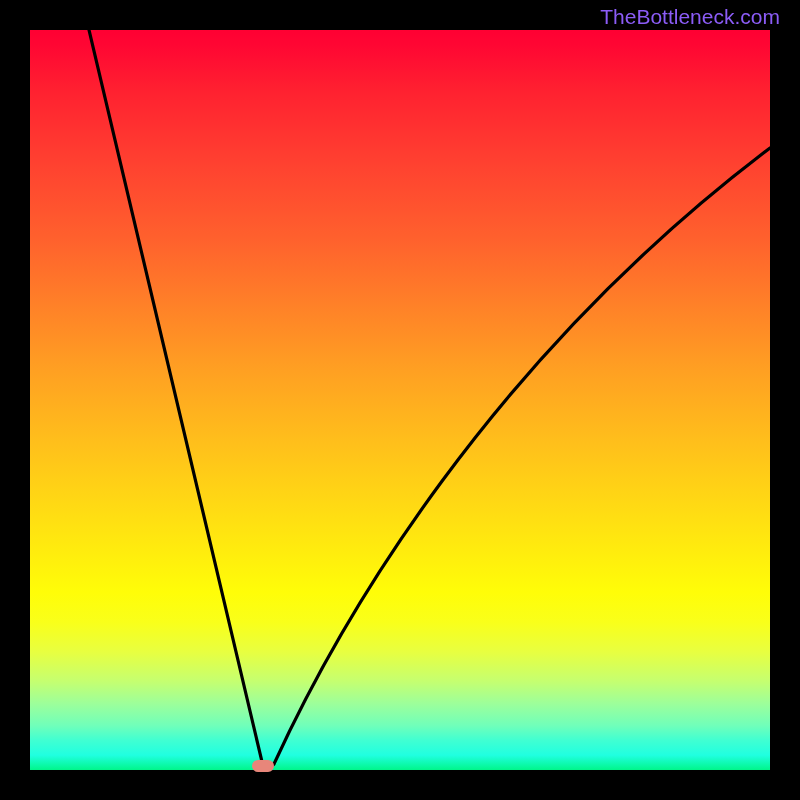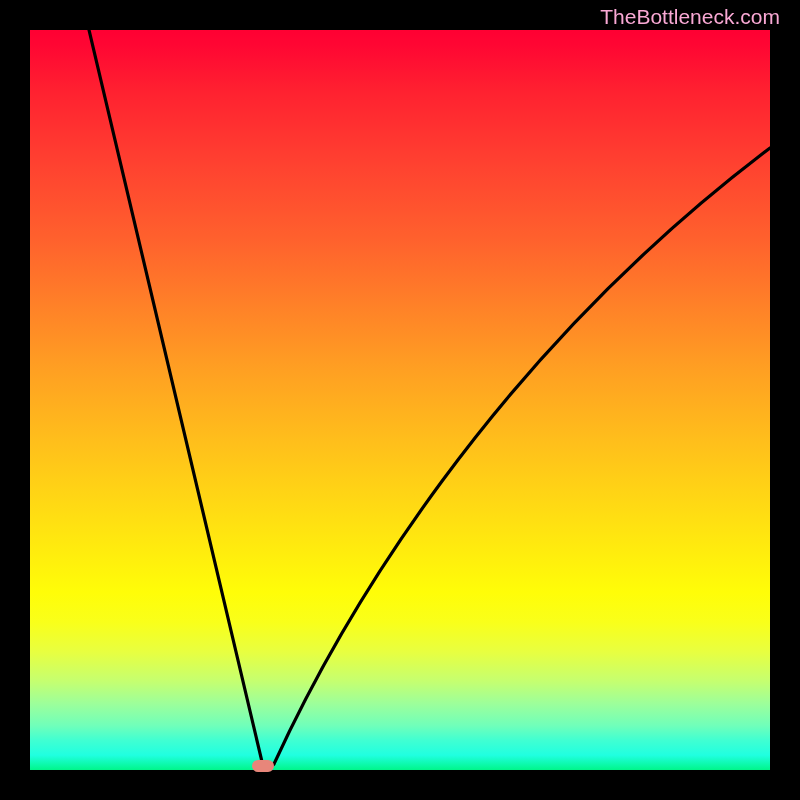--- a/index.html
+++ b/index.html
@@ -18,21 +18,21 @@
   .outer {
     width: 800px;
     height: 800px;
     background: #000;
     position: relative;
   }
   .watermark {
     position: absolute;
     top: 5px;
     right: 20px;
-    color: #f9a8d4;
+    color: #8b5cf6;
     font-size: 21px;
     font-weight: 500;
     z-index: 10;
   }
   .plot-area {
     position: absolute;
     left: 30px;
     top: 30px;
     width: 740px;
     height: 740px;

